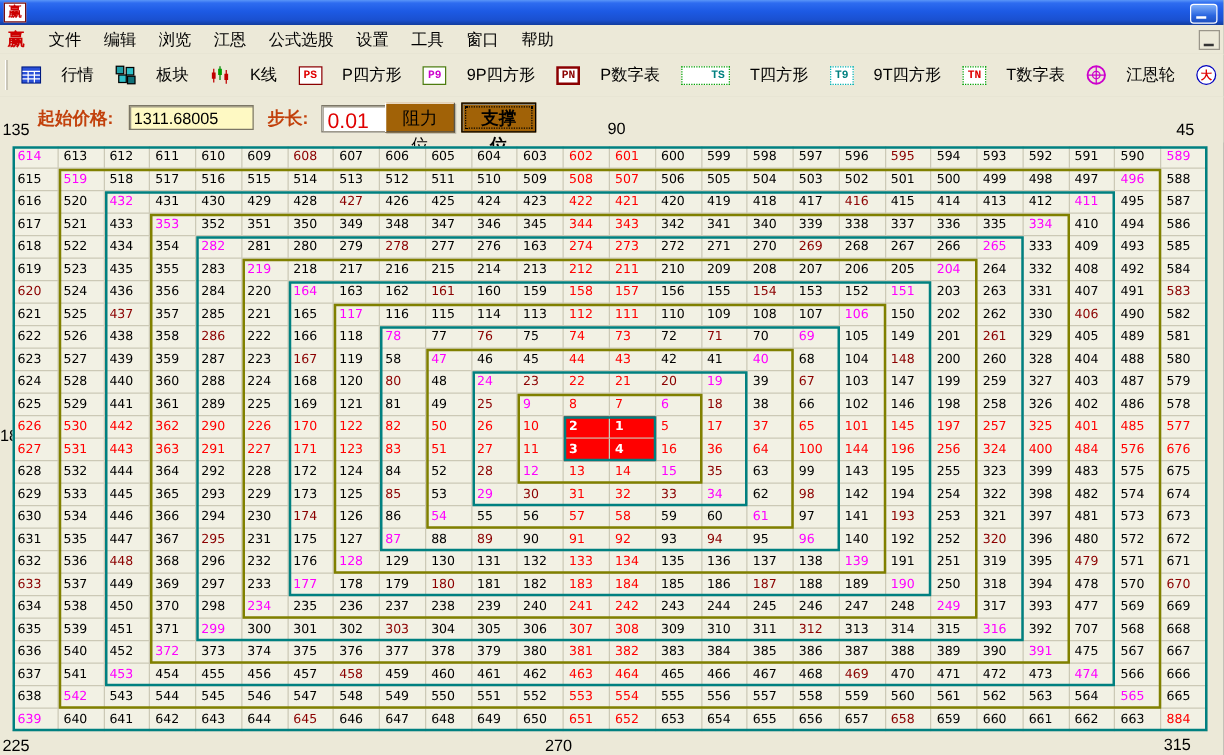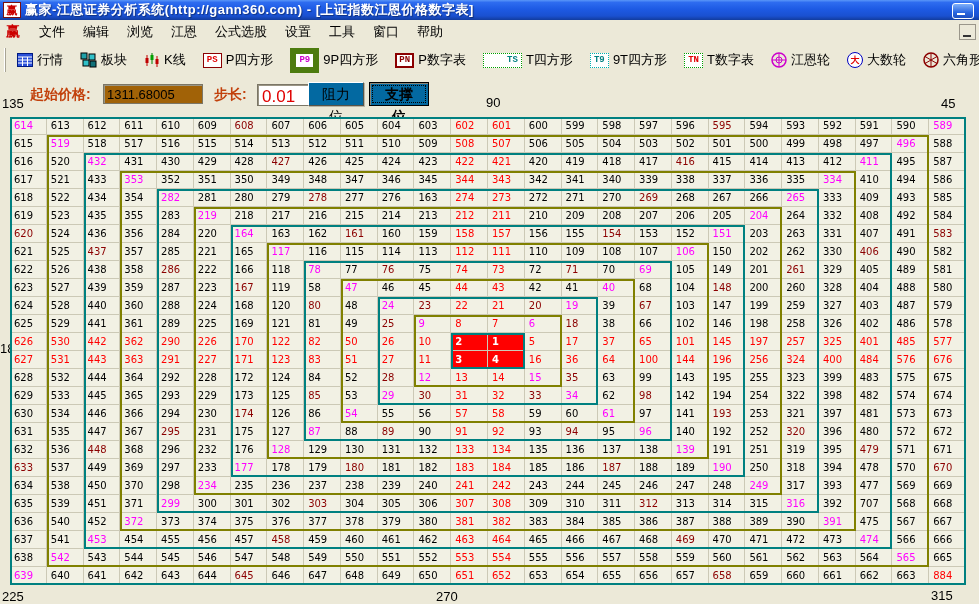--- a/index.html
+++ b/index.html
@@ -22,46 +22,46 @@
     display:flex;align-items:center;border-bottom:1px solid #d6d2c2;}
   .menubar .logo2{color:#cc0000;font-weight:bold;font-size:14px;margin:0 10px 0 6px;}
   .menu-item{font-size:13px;color:#000;padding:2px 9px;cursor:default;}
   .mdi-min{position:absolute;right:3px;top:4px;width:15px;height:14px;border:1px solid #9a968a;
     background:#ece9d8;}
   .mdi-min i{position:absolute;left:3px;bottom:2px;width:8px;height:2px;background:#333;}
   
   .toolbar{position:absolute;left:0;top:43px;width:979px;height:34px;background:#ece9d8;
     display:flex;align-items:center;border-bottom:1px solid #d6d2c2;}
   .grip{width:3px;height:24px;margin:0 6px 0 4px;border-left:1px solid #fff;border-right:1px solid #a8a494;}
-  .tbtn{display:flex;align-items:center;gap:4px;padding:2px 5px;margin-right:7px;cursor:default;}
+  .tbtn{display:flex;align-items:center;gap:16px;padding:2px 5px;margin-right:7px;cursor:default;}
   .tlabel{font-size:13px;color:#000;white-space:nowrap;}
   .ticon{display:inline-flex;align-items:center;justify-content:center;}
   .lbox{width:17px;height:13px;font-size:9px;font-weight:bold;line-height:12px;text-align:center;
     background:#fff;font-family:"Liberation Mono","DejaVu Sans Mono",monospace;}
   .lbox.ps{color:#e00000;border:1px solid #8b0000;}
-  .lbox.p9{color:#cc00cc;border:6px solid #4d7c0f;}
+  .lbox.p9{color:#cc00cc;border:1px solid #4d7c0f;}
   .lbox.pn{color:#8b0000;border:2px solid #8b0000;width:15px;height:11px;}
   .lbox.ts{color:#008080;border:1px dotted #00a000;padding-left:20px;}
   .lbox.t9{color:#008080;border:1px dotted #00b0b0;}
   .lbox.tn{color:#e00000;border:1px dotted #00a000;}
   .lbox.da{color:#e00000;border:1px solid #0000c0;border-radius:50%;width:14px;height:14px;
     font-family:"Liberation Sans",sans-serif;font-size:9px;}
   
   .controlrow{position:absolute;left:0;top:77px;width:979px;height:37px;background:#ece9d8;}
   .ctl-label{position:absolute;font-size:14px;font-weight:bold;color:#c2410c;top:9px;}
-  .ctl-input{position:absolute;top:7px;height:18px;background:#a16207;border:1px solid #7b7666;
+  .ctl-input{position:absolute;top:7px;height:18px;background:#fef9c3;border:1px solid #7b7666;
     box-shadow:inset 1px 1px 0 #9a9584;font-size:13px;color:#000;padding:0 3px;
     font-family:"Liberation Sans",sans-serif;}
   .combo{position:absolute;left:257px;top:7px;width:94px;height:20px;background:#fff;
     border:1px solid #7b7666;box-shadow:inset 1px 1px 0 #9a9584;}
   .combo .val{position:absolute;left:4px;top:2px;font-size:17px;color:#e00000;}
   .combo .drop{position:absolute;right:1px;top:1px;width:17px;height:16px;background:#ece9d8;
     border:1px solid;border-color:#fff #706c5e #706c5e #fff;text-align:center;font-size:8px;
     line-height:16px;color:#000;}
-  .pushbtn{position:absolute;top:5px;height:24px;background:#0369a1;font-size:14px;color:#000;
+  .pushbtn{position:absolute;top:5px;height:24px;background:#a16207;font-size:14px;color:#000;
     text-align:center;line-height:22px;padding:0 10px;}
   .pushbtn.raised{border:1px solid;border-color:#fff #585448 #585448 #fff;box-shadow:1px 1px 0 #b8b4a4;}
   .pushbtn.pressed{border:1px solid #000;box-shadow:inset 1px 1px 0 #8a8678;outline:1px dotted #000;outline-offset:-4px;font-weight:bold;}
   .angle-label{position:absolute;font-size:13px;color:#000;}
   
   .gridwrap{position:absolute;left:10px;top:117px;width:956px;height:468px;background:#f2f1e4;}
   .gann-grid{position:absolute;left:0;top:0;width:100%;height:100%;display:grid;
     grid-template-columns:repeat(26,1fr);grid-template-rows:repeat(26,1fr);}
   .cell{font-size:10px;color:#000;padding:3px 0 0 4px;border-right:1px solid #ccc9b6;
     border-bottom:1px solid #ccc9b6;overflow:hidden;white-space:nowrap;
@@ -75,21 +75,20 @@
   .ring-teal{border:2px solid var(--teal);}
   .ring-olive{border:2px solid var(--olive);}
 </style>
 </head>
 <body>
 
 <div class="window">
 
   <div class="titlebar">
     <span class="logo">赢</span>
-    <span class="title-text">赢家-江恩证券分析系统(http://gann360.com) - [上证指数江恩价格数字表]</span>
     <span class="btn-min">
         <i></i>
       </span>
   </div>
 
   <div class="menubar">
     <span class="logo2">赢</span>
     <span class="menu-item">文件</span>
     <span class="menu-item">编辑</span>
     <span class="menu-item">浏览</span>

